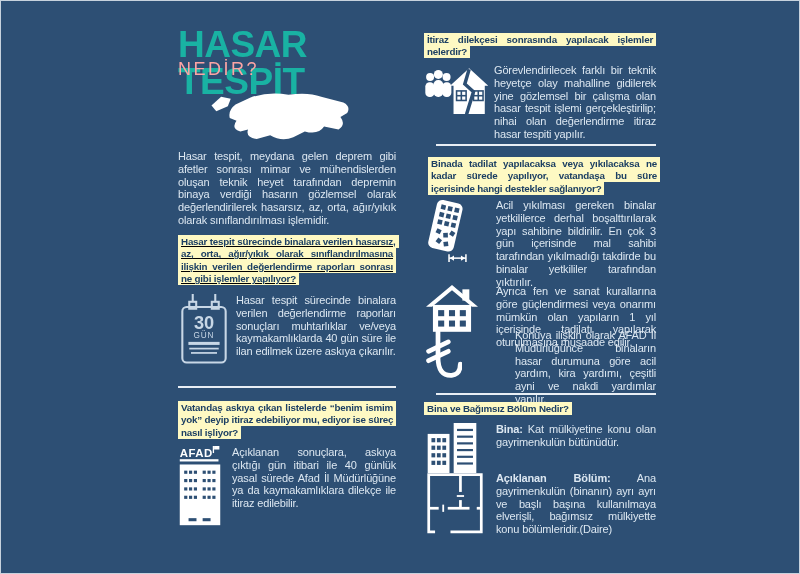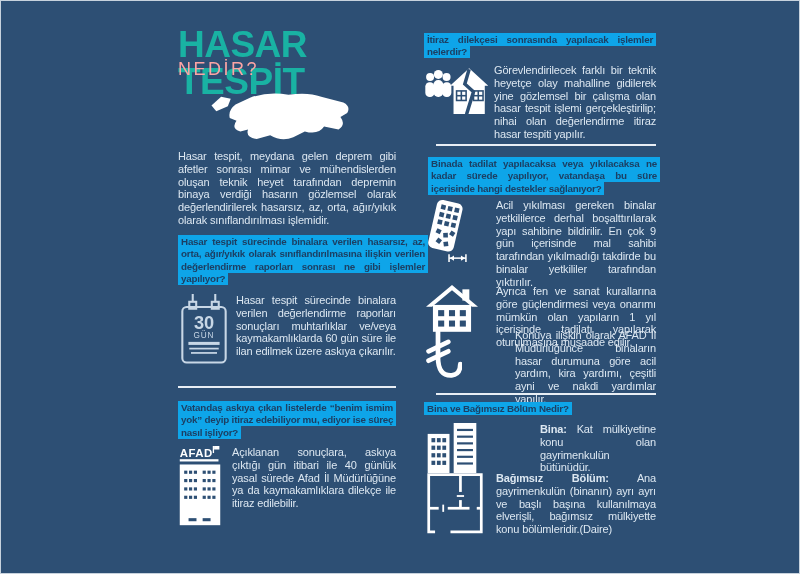--- a/index.html
+++ b/index.html
@@ -8,21 +8,21 @@
     font-family:"Liberation Sans","DejaVu Sans",sans-serif;
     box-shadow:inset 0 0 0 1px #c7d2dd;
   }
   .sec{position:absolute;}
   .title{color:#19b2a3;font-size:37px;font-weight:bold;letter-spacing:-0.5px;margin:0;line-height:1;}
   .subtitle{color:#fca5a5;font-size:18px;font-weight:400;letter-spacing:2.5px;margin:0;line-height:1;}
   .body{color:#dce7f1;font-size:11px;line-height:1.16;text-align:justify;letter-spacing:-0.15px;margin:0;}
   .body .lead{font-weight:bold;}
   .heading{font-size:9.8px;font-weight:bold;line-height:1.26;text-align:justify;letter-spacing:-0.2px;}
   .hl{
-    background:#0ea5e9;color:#1c3f63;padding:1px 3px;
+    background:#fef9c3;color:#1c3f63;padding:1px 3px;
     -webkit-box-decoration-break:clone;box-decoration-break:clone;
   }
   .divider{height:2px;background:#e8eef4;}
   .row{display:flex;align-items:flex-start;}
   .row .tx{flex:1;min-width:0;}
   .ic{flex:0 0 60px;}
   .ic-cal{flex-basis:58px;}
   .ic-afad{flex-basis:54px;}
   .ic-r{flex-basis:70px;}
   svg{display:block;}
@@ -37,42 +37,42 @@
 
   <div class="sec" style="left:198px;top:90px;width:154px;">
     <svg viewBox="0 0 160 62" width="154" fill="#ffffff">
       <path d="M14,16 L24,7 L34,9 L31,17 L19,22 Z"></path>
       <path d="M39,15 L54,8 Q74,1 94,5 Q114,2 128,7 L151,13 Q159,17 155,24 L148,28 Q154,36 146,41 L131,38 Q125,47 111,43 L99,49 Q87,54 75,47 L61,51 Q49,49 52,41 L44,43 Q34,40 40,32 L33,29 Q31,21 39,15 Z"></path>
     </svg>
   </div>
 
   <p class="sec body" style="left:178px;top:150px;width:218px;">Hasar tespit, meydana gelen deprem gibi afetler sonrası mimar ve mühendislerden oluşan teknik heyet tarafından depremin binaya verdiği hasarın gözlemsel olarak değerlendirilerek hasarsız, az, orta, ağır/yıkık olarak sınıflandırılması işlemidir.</p>
 
-  <div class="sec heading" style="left:178px;top:236px;width:250px;">
+  <div class="sec heading" style="left:178px;top:236px;width:218px;text-decoration:underline;">
     <span class="hl">Hasar tespit sürecinde binalara verilen hasarsız, az, orta, ağır/yıkık olarak sınıflandırılmasına ilişkin verilen değerlendirme raporları sonrası ne gibi işlemler yapılıyor?</span>
   </div>
 
   <div class="sec row" style="left:178px;top:294px;width:218px;">
     <div class="ic ic-cal">
       <svg viewBox="0 0 60 84" width="52">
         <g stroke="#c8d7e6" stroke-width="2.4" fill="none">
           <line x1="17" y1="0" x2="17" y2="9"></line>
             <line x1="43" y1="0" x2="43" y2="9"></line>
           <rect x="13" y="9" width="8" height="8"></rect>
             <rect x="39" y="9" width="8" height="8"></rect>
           <rect x="5" y="15" width="50" height="64" rx="5"></rect>
           <line x1="12" y1="57" x2="48" y2="57" stroke-width="3.5"></line>
           <line x1="13" y1="63" x2="47" y2="63" stroke-width="2"></line>
           <line x1="15" y1="68" x2="45" y2="68" stroke-width="2"></line>
         </g>
         <text x="30" y="40" text-anchor="middle" font-size="21" font-weight="bold" fill="#c8d7e6">30</text>
         <text x="30" y="51" text-anchor="middle" font-size="9.5" letter-spacing="1" fill="#c8d7e6">GÜN</text>
       </svg>
     </div>
-    <p class="body tx">Hasar tespit sürecinde binalara verilen değerlendirme raporları sonuçları muhtarlıklar ve/veya kaymakamlıklarda 60 gün süre ile ilan edilmek üzere askıya çıkarılır.</p>
+    <p class="body tx">Hasar tespit sürecinde binalara verilen değerlendirme raporları sonuçları muhtarlıklar ve/veya kaymakamlıklarda 40 gün süre ile ilan edilmek üzere askıya çıkarılır.</p>
   </div>
 
   <div class="sec divider" style="left:178px;top:386px;width:218px;"></div>
 
   <div class="sec heading" style="left:178px;top:402px;width:218px;">
     <span class="hl">Vatandaş askıya çıkan listelerde “benim ismim yok” deyip itiraz edebiliyor mu, ediyor ise süreç nasıl işliyor?</span>
   </div>
 
   <div class="sec row" style="left:178px;top:446px;width:218px;">
     <div class="ic ic-afad">
@@ -175,21 +175,21 @@
         </g>
         <g stroke="#ffffff" stroke-width="2">
           <line x1="30" y1="77" x2="52" y2="77"></line>
           <line x1="30" y1="72" x2="30" y2="82"></line>
           <line x1="52" y1="72" x2="52" y2="82"></line>
         </g>
         <polygon points="31,77 36.5,73.5 36.5,80.5" fill="#ffffff"></polygon>
         <polygon points="51,77 45.5,73.5 45.5,80.5" fill="#ffffff"></polygon>
       </svg>
     </div>
-    <p class="body tx">Acil yıkılması gereken binalar yetkililerce derhal boşalttırılarak yapı sahibine bildirilir. En çok 9 gün içerisinde mal sahibi tarafından yıkılmadığı takdirde bu binalar yetkililer tarafından yıktırılır.</p>
+    <p class="body tx">Acil yıkılması gereken binalar yetkililerce derhal boşalttırılarak yapı sahibine bildirilir. En çok 3 gün içerisinde mal sahibi tarafından yıkılmadığı takdirde bu binalar yetkililer tarafından yıktırılır.</p>
   </div>
 
   <div class="sec row" style="left:426px;top:285px;width:230px;">
     <div class="ic ic-r">
       <svg viewBox="0 0 60 54" width="52">
         <g fill="#ffffff">
           <rect x="42" y="5" width="8" height="13"></rect>
           <polygon points="0,25 30,0 60,25 53,25 30,6 7,25"></polygon>
           <rect x="8" y="23" width="44" height="31"></rect>
         </g>
@@ -218,21 +218,21 @@
     </div>
     <p class="body tx">Konuya ilişkin olarak AFAD İl Müdürlüğünce binaların hasar durumuna göre acil yardım, kira yardımı, çeşitli ayni ve nakdi yardımlar yapılır.</p>
   </div>
 
   <div class="sec divider" style="left:436px;top:393px;width:220px;"></div>
 
   <div class="sec heading" style="left:424px;top:403px;width:232px;">
     <span class="hl">Bina ve Bağımsız Bölüm Nedir?</span>
   </div>
 
-  <div class="sec row" style="left:426px;top:423px;width:230px;gap:44px;">
+  <div class="sec row" style="left:426px;top:423px;width:230px;">
     <div class="ic ic-r">
       <svg viewBox="0 0 62 60" width="52">
         <rect x="2" y="13" width="26" height="47" fill="#ffffff"></rect>
         <g fill="#2d4f74">
           <rect x="6.5" y="18" width="4.5" height="5"></rect>
             <rect x="13" y="18" width="4.5" height="5"></rect>
             <rect x="19.5" y="18" width="4.5" height="5"></rect>
           <rect x="6.5" y="27" width="4.5" height="5"></rect>
             <rect x="13" y="27" width="4.5" height="5"></rect>
             <rect x="19.5" y="27" width="4.5" height="5"></rect>
@@ -269,18 +269,18 @@
           <line x1="38" y1="31" x2="38" y2="40"></line>
           <line x1="3" y1="40" x2="14" y2="40"></line>
           <line x1="24" y1="40" x2="48" y2="40"></line>
           <line x1="56" y1="40" x2="61" y2="40"></line>
           <line x1="34" y1="26.5" x2="42" y2="26.5" stroke-width="2"></line>
           <line x1="19" y1="36" x2="19" y2="44" stroke-width="2"></line>
         </g>
       </svg>
     </div>
     <p class="body tx">
-      <span class="lead">Bağımsız Bölüm:</span>
+      <span class="lead">Açıklanan Bölüm:</span>
       <span>Ana gayrimenkulün (binanın) ayrı ayrı ve başlı başına kullanılmaya elverişli, bağımsız mülkiyette konu bölümleridir.(Daire)</span>
     </p>
   </div>
 
 </div>
 
 </body></html>

